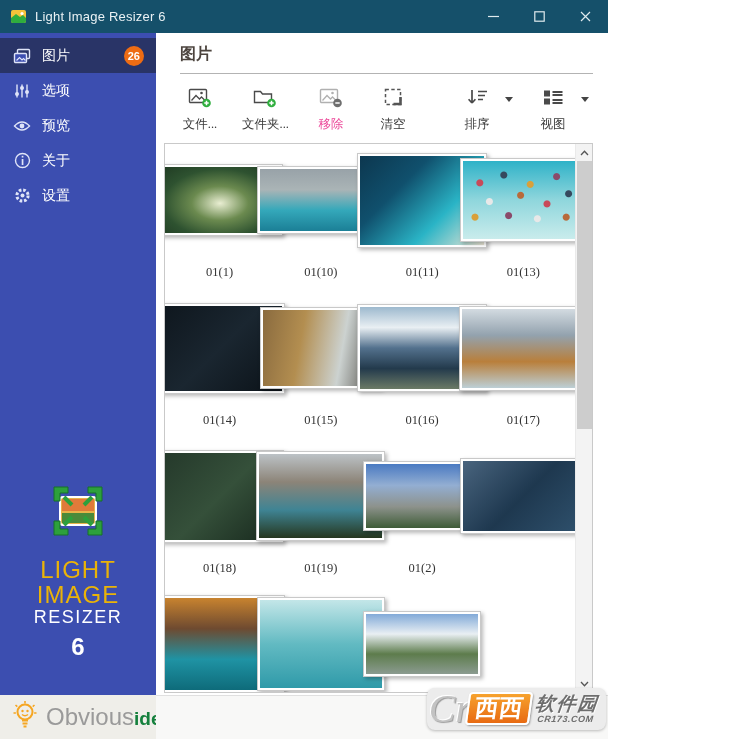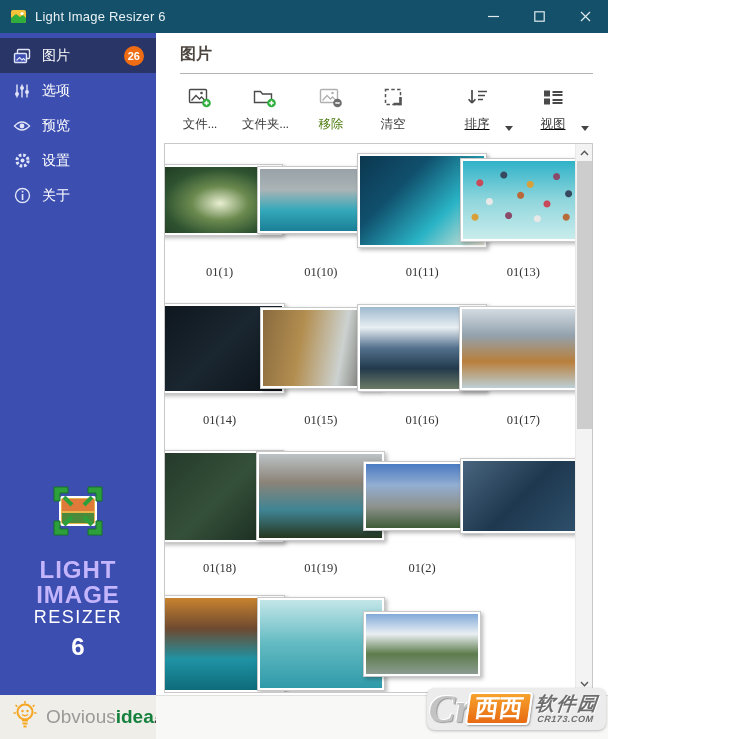--- a/index.html
+++ b/index.html
@@ -21,35 +21,35 @@
   .sidebar { width:156px; background:var(--sidebar,#3c4eb0); display:flex; flex-direction:column; color:#fff; flex:0 0 156px; }
   .side-nav { margin-top:5px; }
   .side-item { position:relative; height:35px; display:flex; align-items:center; padding-left:12px; cursor:pointer; font-size:14px; }
   .side-item.active { background:var(--sidebar-active,#293467); }
   .side-item .sicon { width:20px; height:18px; margin-right:10px; display:flex; align-items:center; justify-content:center; }
   .side-item .badge { position:absolute; right:12px; top:8px; min-width:20px; height:20px; border-radius:10px; background:var(--badge,#ee6c13); color:#fff; font-size:11px; font-weight:bold; display:flex; align-items:center; justify-content:center; padding:0 4px; }
   .side-item .badge:empty { display:none; }
 
   .logoblock { margin-top:auto; margin-bottom:34px; text-align:center; user-select:none; }
   .logoblock .lg-icon { margin-bottom:14px; }
-  .lg1,.lg2 { font-size:24px; font-weight:700; letter-spacing:1px; line-height:1.05; color:#c4b5fd; }
+  .lg1,.lg2 { font-size:24px; font-weight:400; letter-spacing:1px; line-height:1.05; color:#eab308; }
   .lg3 { font-size:18px; font-weight:400; letter-spacing:1.5px; line-height:1.2; color:#fff; }
   .lg4 { font-size:24px; font-weight:bold; margin-top:4px; color:#fff; }
 
   
   .main { flex:1; position:relative; background:#fff; min-width:0; }
   .page-title { margin:11px 15px 0 24px; font-family:"Liberation Serif", serif; font-size:16px; font-weight:600; color:#4c443e; }
   .title-rule { margin:8px 15px 0 24px; border:0; border-top:1px solid #b3b3b3; }
 
   .toolbar { display:flex; align-items:flex-start; margin:13px 15px 0 24px; }
   .tb-group { display:flex; gap:22px; }
   .tb-btn { display:flex; flex-direction:column; align-items:center; gap:3px; min-width:40px; background:none; border:0; cursor:pointer; font-family:"Liberation Serif", serif; font-size:12.5px; color:#3a3a3a; }
-  .tb-btn.disabled { color:#4d7c0f; cursor:default; }
+  .tb-btn.disabled { color:#ec4899; cursor:default; }
   .tb-spacer { flex:1; }
-  .tb-right { display:flex; align-items:flex-end;text-decoration:underline; }
+  .tb-right { display:flex; align-items:flex-start; }
   .caret-btn { background:none; border:0; cursor:pointer; margin:8px 2px 0 6px; padding:2px; }
   .caret { display:block; width:0; height:0; border-left:4px solid transparent; border-right:4px solid transparent; border-top:5px solid #444; }
   .gap18 { width:16px; }
 
   
   .panel { position:relative; margin:10px 15px 0 8px; height:550px; border:1px solid #c9c9c9; background:#fff; overflow:hidden; }
   .grid { position:absolute; left:4px; top:4px; right:18px; display:flex; flex-wrap:wrap; }
   .cell { width:25%; height:148px; display:flex; flex-direction:column; align-items:center; cursor:pointer; }
   .imgarea { height:104px; width:100%; display:flex; align-items:center; justify-content:center; }
   .frame { border:1px solid #c9c9c9; background:#fff; padding:2px; box-shadow:2px 2px 4px rgba(0,0,0,.28); }
@@ -58,28 +58,28 @@
 
   
   .vscroll { position:absolute; top:0; right:0; bottom:0; width:17px; background:#f3f3f3; border-left:1px solid #eaeaea; }
   .sbtn { position:absolute; left:0; width:17px; height:17px; background:#f3f3f3; border:0; display:flex; align-items:center; justify-content:center; cursor:pointer; }
   .sbtn.up { top:0; } .sbtn.down { bottom:0; }
   .sthumb { position:absolute; top:17px; left:1px; width:15px; height:268px; background:#cdcdcd; cursor:grab; }
 
   
   .footer { flex:0 0 44px; display:flex; }
   .brand { width:156px; flex:0 0 156px; background:#efeee9; display:flex; align-items:center; gap:8px; padding-left:12px; cursor:pointer; }
-  .brand .ob { color:#9a9a9a; font-size:19px;text-align:center; }
+  .brand .ob { color:#9a9a9a; font-size:24px;text-align:center; }
   .brand .id { color:#15803d; font-size:19px; font-weight:bold; }
   .brand .bang { color:#3a3a3a; font-size:19px; font-weight:bold; font-style:italic; }
   .footer-rest { flex:1; background:#f8f8f7; border-top:1px solid #e0e0e0; }
 
   
   .watermark { position:absolute; right:2px; bottom:9px; z-index:50; display:flex; align-items:center; background:#ececec; border-radius:8px; padding:1px 8px 1px 2px; box-shadow:0 1px 3px rgba(0,0,0,.25); }
-  .wm-cr { font-family:"Liberation Serif", serif; font-style:italic; font-weight:bold; font-size:40px; color:#c3c3c3; text-shadow:-1px -1px 0 #fff, 1px 1px 1px #9a9a9a; margin-right:-4px; line-height:1; }
+  .wm-cr { font-family:"Liberation Serif", serif; font-style:italic; font-weight:normal; font-size:40px; color:#c3c3c3; text-shadow:-1px -1px 0 #fff, 1px 1px 1px #9a9a9a; margin-right:-4px; line-height:1; }
   .wm-xixi { display:inline-block; font-size:24px; font-weight:bold; color:#fff; background:linear-gradient(180deg,#f7a22d,#e86a12); padding:1px 6px 2px; transform:skewX(-8deg); border-radius:4px; border:2px solid #fff; box-shadow:1px 1px 2px rgba(0,0,0,.35); line-height:1.1; }
   .wm-right { display:flex; flex-direction:column; align-items:center; margin-left:4px; transform:skewX(-6deg); }
   .wm-site { font-size:19px; font-weight:bold; font-style:italic; color:#6e6e6e; letter-spacing:2px; text-shadow:1px 1px 0 #fff; line-height:1; }
   .wm-domain { font-size:9px; font-weight:bold; font-style:italic; color:#6e6e6e; letter-spacing:.5px; margin-top:1px; }
 </style>
 </head>
 <body>
 
 <div class="app" style="--titlebar: #15506a; --sidebar: #3c4eb0; --sidebar-active: #293467; --badge: #ee6c13;">
 
@@ -147,37 +147,37 @@
                 <circle cx="9" cy="7" r="2.4" fill="#dfe4f8"></circle>
               </svg>
             </span>
     <span class="slabel">预览</span>
 
   </div>
 
   <div class="side-item">
     <span class="sicon">
               <svg width="17" height="17" viewBox="0 0 17 17">
-                <circle cx="8.5" cy="8.5" r="5.6" fill="none" stroke="#dfe4f8" stroke-width="3" stroke-dasharray="2.6 1.8"></circle>
-                <circle cx="8.5" cy="8.5" r="2" fill="#dfe4f8"></circle>
+                <circle cx="8.5" cy="8.5" r="7" fill="none" stroke="#dfe4f8" stroke-width="1.4"></circle>
+                <rect x="7.7" y="3.8" width="1.7" height="1.7" fill="#dfe4f8"></rect>
+                <rect x="7.7" y="7" width="1.7" height="6" fill="#dfe4f8"></rect>
               </svg>
             </span>
-    <span class="slabel">设置</span>
+    <span class="slabel">关于</span>
 
   </div>
 
   <div class="side-item">
     <span class="sicon">
               <svg width="17" height="17" viewBox="0 0 17 17">
-                <circle cx="8.5" cy="8.5" r="7" fill="none" stroke="#dfe4f8" stroke-width="1.4"></circle>
-                <rect x="7.7" y="3.8" width="1.7" height="1.7" fill="#dfe4f8"></rect>
-                <rect x="7.7" y="7" width="1.7" height="6" fill="#dfe4f8"></rect>
+                <circle cx="8.5" cy="8.5" r="5.6" fill="none" stroke="#dfe4f8" stroke-width="3" stroke-dasharray="2.6 1.8"></circle>
+                <circle cx="8.5" cy="8.5" r="2" fill="#dfe4f8"></circle>
               </svg>
             </span>
-    <span class="slabel">关于</span>
+    <span class="slabel">设置</span>
 
   </div>
 </nav>
       <div class="logoblock">
         <div class="lg-icon">
           <svg width="56" height="56" viewBox="0 0 56 56">
             <rect x="10" y="14" width="36" height="28" rx="3" fill="#e8b34a" stroke="#fff" stroke-width="2"></rect>
             <rect x="12" y="16" width="32" height="12" fill="#e07a3a"></rect>
             <rect x="12" y="30" width="32" height="10" fill="#4a8a3a"></rect>
             <path d="M4 18 L4 4 L18 4 L18 10 L10 10 L10 18 Z" fill="#2da03c" stroke="#17702a" stroke-width="1"></path>

